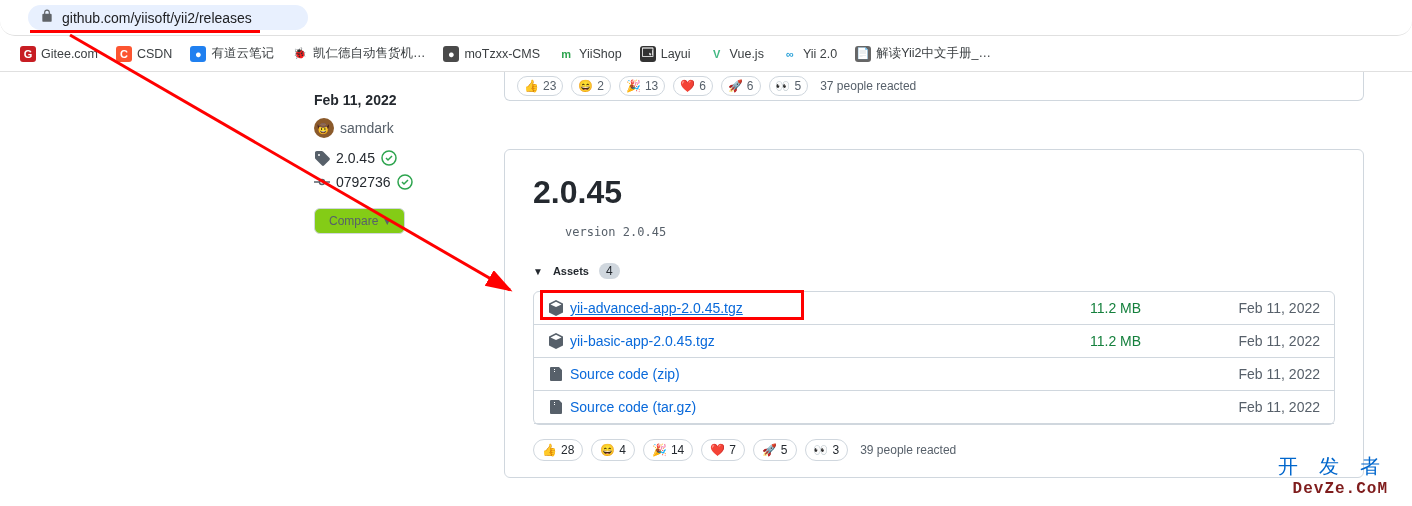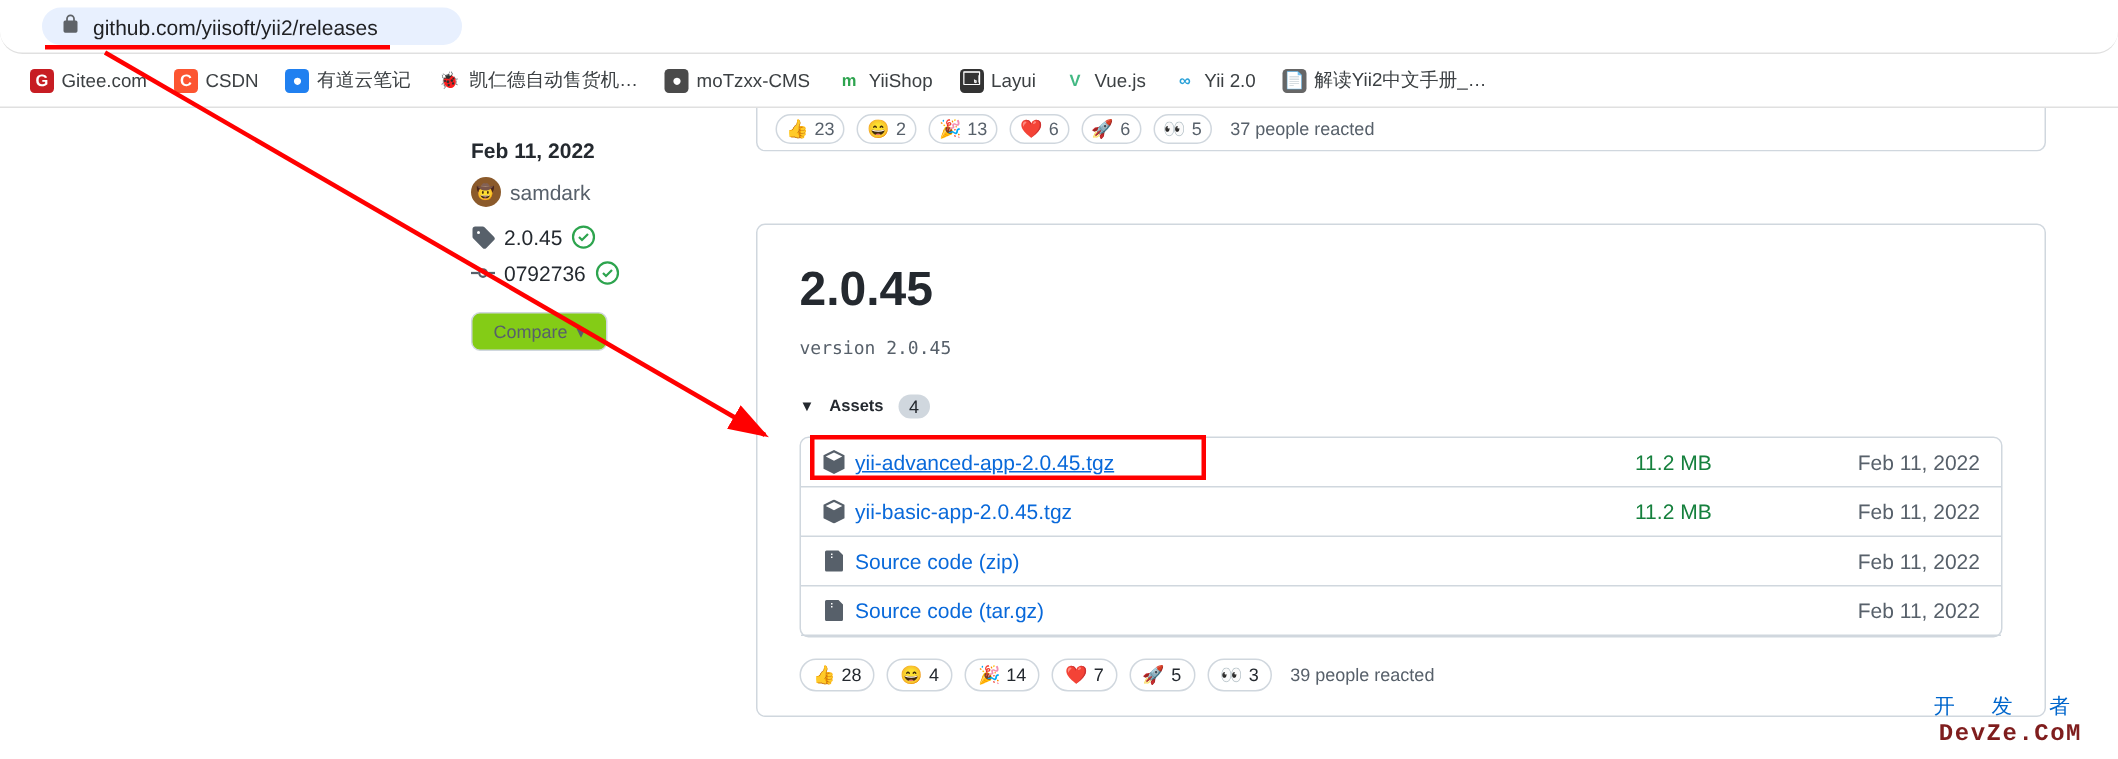--- a/index.html
+++ b/index.html
@@ -26,21 +26,21 @@
     .meta-row { display: flex; align-items: center; gap: 6px; margin-bottom: 8px; color: #24292f; font-size: 14px; }
     .meta-row svg { width: 16px; height: 16px; fill: #57606a; }
     .check { width: 14px; height: 14px; }
     .compare-btn { margin-top: 10px; padding: 5px 14px; border: 1px solid #d0d7de; border-radius: 6px; background: #84cc16; font-size: 12px; color: #57606a; cursor: pointer; display: inline-flex; align-items: center; gap: 6px; }
     
     .reactions-top { border: 1px solid #d0d7de; border-top: none; border-radius: 0 0 6px 6px; padding: 4px 12px; display: flex; align-items: center; gap: 8px; color: #57606a; font-size: 12px; margin-bottom: 48px; }
     .reaction-pill { display: inline-flex; align-items: center; gap: 4px; padding: 2px 6px; border: 1px solid #d0d7de; border-radius: 12px; font-size: 12px; }
     
     .release-box { border: 1px solid #d0d7de; border-radius: 6px; padding: 24px 28px 16px; }
     .release-title { font-size: 32px; font-weight: 600; margin-bottom: 14px; }
-    .release-ver { font-family: monospace; font-size: 12px; color: #57606a; margin-bottom: 24px; }
+    .release-ver { font-family: monospace; font-size: 12px; color: #57606a; margin-bottom: 24px; margin-left: 32px; }
     
     .assets-header { display: flex; align-items: center; gap: 10px; margin-bottom: 12px; cursor: pointer; }
     .assets-header .tri { font-size: 10px; }
     .assets-header h3 { font-size: 11px; font-weight: 600; }
     .assets-count { background: #d0d7de; color: #24292f; border-radius: 10px; padding: 1px 7px; font-size: 12px; }
     
     .asset-list { border: 1px solid #d0d7de; border-radius: 6px; }
     .asset-row { display: flex; align-items: center; padding: 8px 14px; border-bottom: 1px solid #d0d7de; }
     .asset-row:last-child { border-bottom: none; }
     .asset-name { display: flex; align-items: flex-end; gap: 6px; flex: 1; color: #0969da; }
@@ -49,21 +49,21 @@
     .asset-size { color: #15803d; width: 120px; }
     .asset-date { color: #57606a; width: 110px; text-align: right; }
     .highlight-box { position: absolute; border: 3px solid #ff0000; pointer-events: none; }
     
     .reactions-bottom { display: flex; align-items: center; gap: 8px; margin-top: 14px; }
     .reactions-bottom .reaction-pill { padding: 3px 8px; }
     .reacted-text { color: #57606a; font-size: 12px; margin-left: 4px; }
     
     .arrow { position: absolute; pointer-events: none; }
     .watermark { position: absolute; right: 24px; bottom: 8px; text-align: right; font-family: "SimSun", serif; }
-    .watermark .cn { color: #0066cc; font-size: 14px; letter-spacing: 8px; font-family: Liberation Mono, monospace; }
+    .watermark .cn { color: #0066cc; font-size: 20px; letter-spacing: 8px; }
     .watermark .en { color: #7f1d1d; font-size: 16px; font-weight: bold; letter-spacing: 1px; font-family: Liberation Mono, monospace; }
   </style>
 </head>
 <body>
 
 <div class="url-bar">
   <div class="url-inner">
     <span class="lock-icon"><svg viewBox="0 0 24 24">
           <path d="M18 8h-1V6a5 5 0 0 0-10 0v2H6a2 2 0 0 0-2 2v10a2 2 0 0 0 2 2h12a2 2 0 0 0 2-2V10a2 2 0 0 0-2-2zM9 6a3 3 0 0 1 6 0v2H9z"></path>
         </svg></span>

